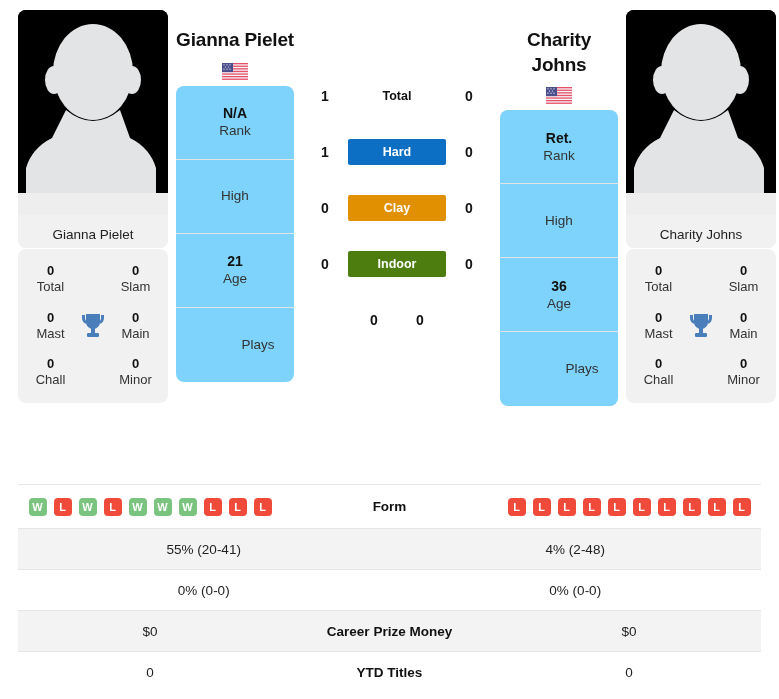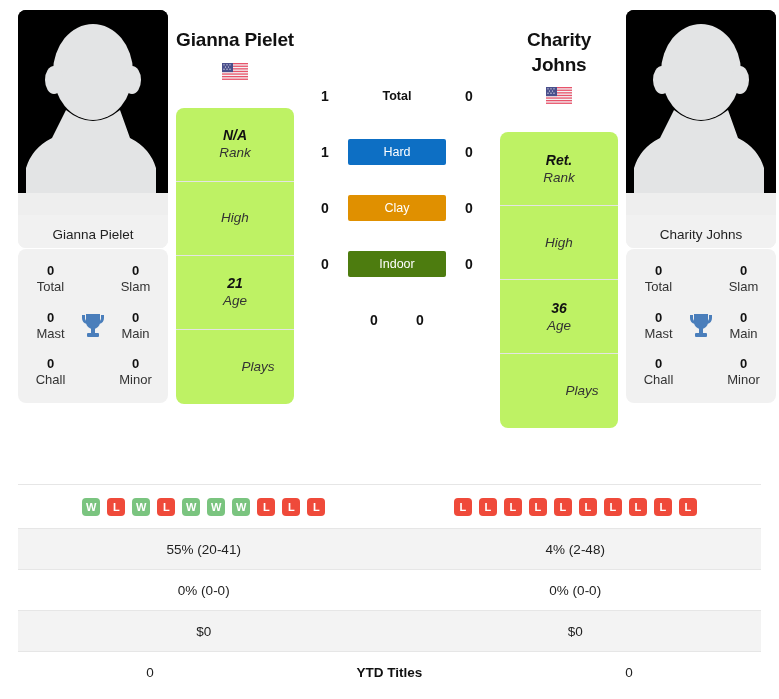--- a/index.html
+++ b/index.html
@@ -83,25 +83,24 @@
     color: #111;
     line-height: 1.3;
     letter-spacing: -0.2px;
   }
   .flag {
     margin: 10px auto 0 auto;
     width: 26px; height: 17px;
     display: block;
   }
   .info-card {
-    margin-top: 28px;
-    background: #bef264;
+    margin-top: 6px;
+    background: #7dd3fc;
     border-radius: 8px;
     overflow: hidden;
-    font-style: italic;
   }
   .info-row {
     height: 74px;
     display: flex;
     flex-direction: column;
     align-items: center;
     justify-content: center;
     border-bottom: 1px solid #e4e4e4;
     text-align: center;
   }
@@ -126,21 +125,21 @@
     width: 46px;
     text-align: center;
     font-size: 14px;
     font-weight: bold;
     color: #111;
   }
   .surf-badge {
     width: 98px;
     text-align: center;
     font-size: 12.5px;
-    font-weight: normal;
+    font-weight: bold;
     color: #ffffff;
     padding: 6px 0;
     border-radius: 2px;
   }
   .surf-badge.plain {
     color: #111;
     background: transparent;
     font-size: 12.5px;
     font-weight: bold;
   }
@@ -449,20 +448,21 @@
             <div class="form-badge w" style="background: rgb(122, 196, 127);">W</div>
             <div class="form-badge l" style="background: rgb(239, 74, 58);">L</div>
             <div class="form-badge w" style="background: rgb(122, 196, 127);">W</div>
             <div class="form-badge w" style="background: rgb(122, 196, 127);">W</div>
             <div class="form-badge w" style="background: rgb(122, 196, 127);">W</div>
             <div class="form-badge l" style="background: rgb(239, 74, 58);">L</div>
             <div class="form-badge l" style="background: rgb(239, 74, 58);">L</div>
             <div class="form-badge l" style="background: rgb(239, 74, 58);">L</div>
           </div>
       </div>
+      <div class="st-mid">Form</div>
       <div class="st-right">
         <div class="form-list" id="right-form-list">
             <div class="form-badge l" style="background: rgb(239, 74, 58);">L</div>
             <div class="form-badge l" style="background: rgb(239, 74, 58);">L</div>
             <div class="form-badge l" style="background: rgb(239, 74, 58);">L</div>
             <div class="form-badge l" style="background: rgb(239, 74, 58);">L</div>
             <div class="form-badge l" style="background: rgb(239, 74, 58);">L</div>
             <div class="form-badge l" style="background: rgb(239, 74, 58);">L</div>
             <div class="form-badge l" style="background: rgb(239, 74, 58);">L</div>
             <div class="form-badge l" style="background: rgb(239, 74, 58);">L</div>
@@ -477,20 +477,21 @@
       <div class="st-right">4% (2-48)</div>
     </div>
 
     <div class="st-row">
       <div class="st-left">0% (0-0)</div>
       <div class="st-right">0% (0-0)</div>
     </div>
 
     <div class="st-row alt">
       <div class="st-left">$0</div>
+      <div class="st-mid">Career Prize Money</div>
       <div class="st-right">$0</div>
     </div>
 
     <div class="st-row">
       <div class="st-left">0</div>
       <div class="st-mid">YTD Titles</div>
       <div class="st-right">0</div>
     </div>
 
   </div>

